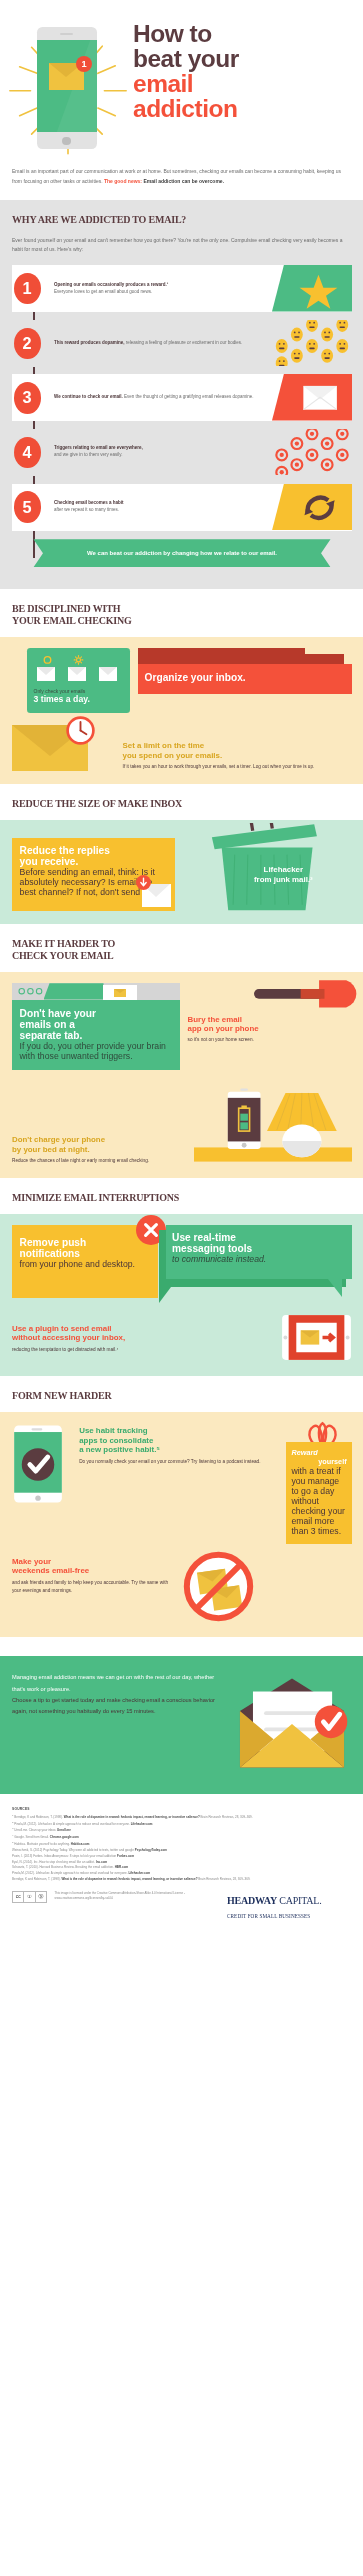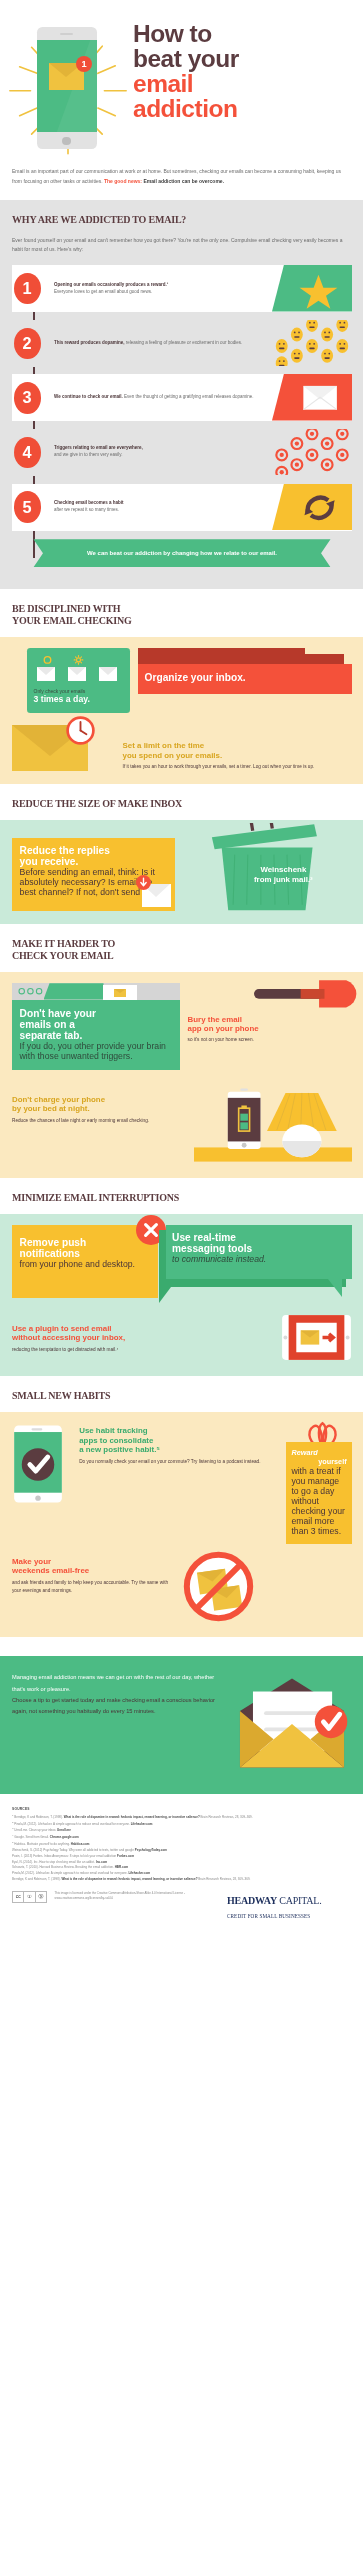--- a/index.html
+++ b/index.html
@@ -439,21 +439,21 @@
               <line x1="86" y1="58" x2="84" y2="150"></line>
             <line x1="110" y1="58" x2="110" y2="150"></line>
               <line x1="134" y1="58" x2="136" y2="150"></line>
             <line x1="158" y1="58" x2="161" y2="150"></line>
               <line x1="182" y1="58" x2="186" y2="150"></line>
           </g>
           <polygon points="20,26 208,2 213,24 25,48" fill="#4cbb84"></polygon>
           <path d="M95 14 L92 -4 L128 -8 L131 10" fill="none" stroke="#5b3c40" stroke-width="6"></path>
         </svg>
         <div style="position:relative;padding:34px 3.3px 0 13px;text-align:center;color:#fff;font-weight:bold;font-size:7.9px;line-height:1.32;">
-          <div>Weinschenk</div>
+          <div>Lifehacker</div>
           <div>from junk mail.³</div>
         </div>
       </div>
     </div>
   </div>
 
   <div class="band-white">
     <div class="sec-head">
       <h2>
         <span>MAKE IT HARDER TO</span><br>
@@ -495,21 +495,21 @@
           <rect x="86" y="18" width="44" height="18" fill="#c9462f"></rect>
         </svg>
         <div style="padding-top:28px;">
           <div class="hl-red">Bury the email</div>
           <div class="hl-red">app on your phone</div>
           <p class="small-note" style="margin-top:2.2px;">so it's not on your home screen.</p>
         </div>
       </div>
     </div>
 
-    <div class="row" style="margin-top:13px;align-items:flex-start;">
+    <div class="row" style="margin-top:13px;align-items:flex-end;">
       <div style="flex:1;padding-top:12px;">
         <div class="hl-gold">Don't charge your phone</div>
         <div class="hl-gold">by your bed at night.</div>
         <p class="small-note" style="margin-top:3.3px;">Reduce the chances of late night or early morning email checking.</p>
       </div>
       <div style="flex:0 0 158px;position:relative;height:82px;">
         <svg width="158" height="82" viewBox="0 0 290 150">
           <rect x="0" y="118" width="290" height="26" fill="#f8c02f"></rect>
           <rect x="62" y="16" width="60" height="105" rx="5" fill="#fff"></rect>
           <rect x="62" y="27" width="60" height="80" fill="#5b3c40"></rect>
@@ -586,21 +586,21 @@
           <path d="M76 43 L94 43 M88 36 L96 43 L88 50" fill="none" stroke="#e0422c" stroke-width="6" stroke-linecap="butt"></path>
           <circle cx="8" cy="43" r="3.5" fill="#d8d8d8"></circle>
           <circle cx="122" cy="43" r="3.5" fill="#d8d8d8"></circle>
         </svg>
       </div>
     </div>
   </div>
 
   <div class="band-white">
     <div class="sec-head">
-      <h2>SMALL NEW HABITS</h2>
+      <h2>FORM NEW HARDER</h2>
     </div>
   </div>
 
   <div class="band-cream pad">
     <div class="row" style="align-items:flex-start;">
       <div style="flex:0 0 52px;">
         <svg width="52" height="82" viewBox="0 0 96 150">
           <rect x="4" y="4" width="88" height="142" rx="8" fill="#fff"></rect>
           <rect x="4" y="16" width="88" height="112" fill="#4cbb84"></rect>
           <rect x="36" y="9" width="20" height="4" rx="2" fill="#dcdcdc"></rect>

